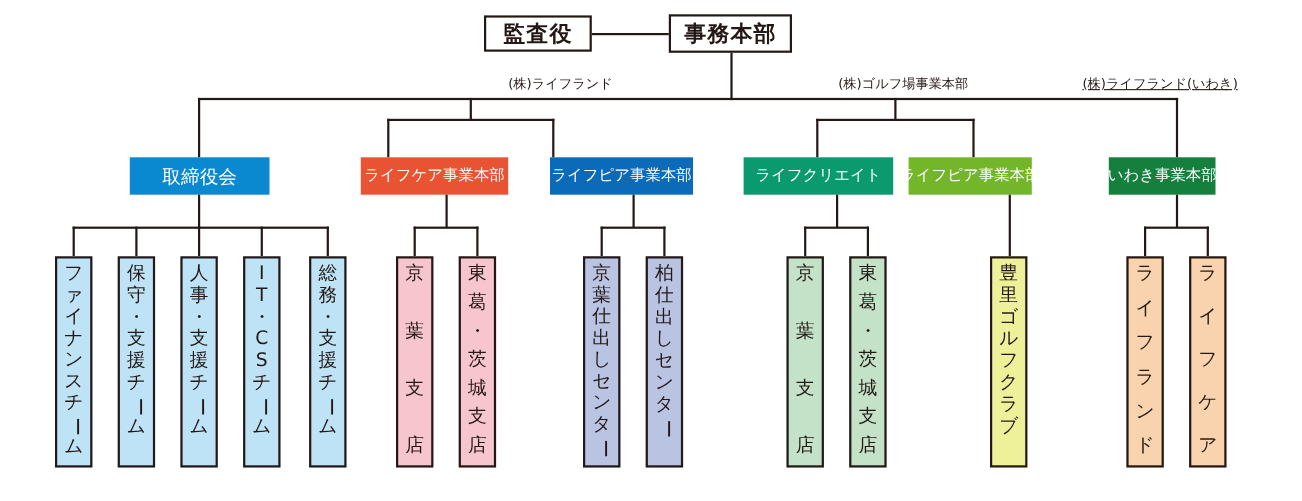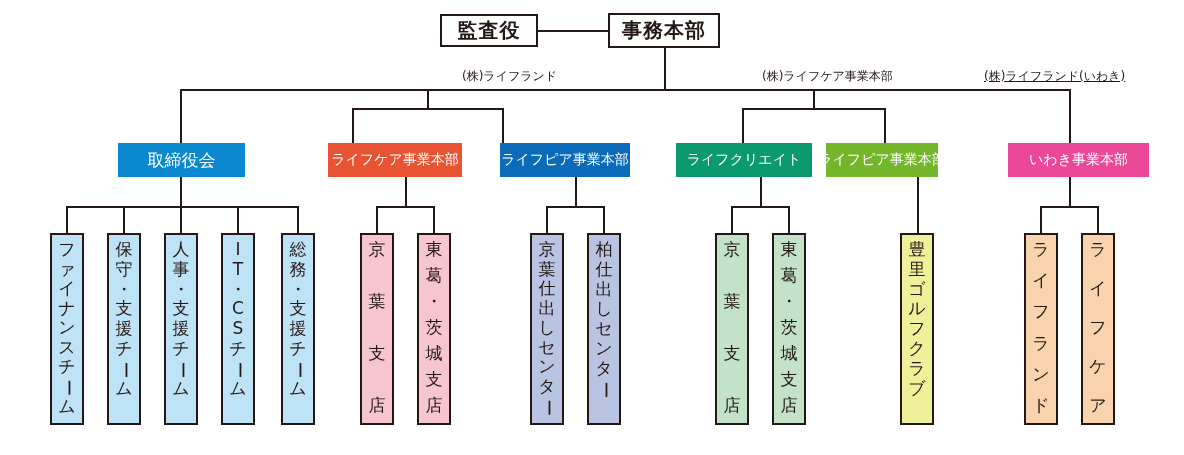--- a/index.html
+++ b/index.html
@@ -26,21 +26,21 @@
 <body>
 
 <div class="top-box" style="left:440px; top:14px; width:98px; height:33px;">監査役</div>
 <div class="top-box" style="left:608px; top:13px; width:112px; height:35px;">事務本部</div>
 <div class="line h" style="left:538px; top:30px; width:70px;"></div>
 
 <div class="line v" style="left:664px; top:48px; height:43px;"></div>
 <div class="line h" style="left:180px; top:89px; width:891px;"></div>
 
 <div class="company" style="left:425px; top:68px;margin-left:37px;">(株)ライフランド</div>
-<div class="company" style="left:762px; top:68px;">(株)ライフケア事業本部</div>
+<div class="company" style="left:762px; top:68px;">(株)ゴルフ場事業本部</div>
 <div class="company" style="left:984px; top:68px;text-decoration:underline;">(株)ライフランド(いわき)</div>
 
 <div class="line v" style="left:180px; top:89px; height:54px;"></div>
 
 <div class="line v" style="left:427px; top:89px; height:20px;"></div>
 <div class="line h" style="left:352px; top:108px; width:152px;"></div>
 <div class="line v" style="left:352px; top:108px; height:35px;"></div>
 <div class="line v" style="left:502px; top:108px; height:35px;"></div>
 
 <div class="line v" style="left:813px; top:89px; height:20px;"></div>
@@ -48,21 +48,21 @@
 <div class="line v" style="left:742px; top:108px; height:35px;"></div>
 <div class="line v" style="left:884px; top:108px; height:35px;"></div>
 
 <div class="line v" style="left:1069px; top:89px; height:54px;"></div>
 
 <div class="dept" style="left:118px; width:127px; background:#0a88d0; font-size:17px;">取締役会</div>
 <div class="dept" style="left:328px; width:134px; background:#e85433;">ライフケア事業本部</div>
 <div class="dept" style="left:500px; width:130px; background:#0b6bb8;">ライフピア事業本部</div>
 <div class="dept" style="left:676px; width:136px; background:#0a9a6e;">ライフクリエイト</div>
 <div class="dept" style="left:826px; width:112px; background:#74b62a;">ライフピア事業本部</div>
-<div class="dept" style="left:1008px; width:141px; background:#ec4899;">いわき事業本部</div>
+<div class="dept" style="left:1008px; width:97px; background:#15803d;">いわき事業本部</div>
 
 <div class="line v" style="left:180px; top:177px; height:30px;"></div>
 <div class="line h" style="left:66px; top:206px; width:233px;"></div>
 <div class="line v" style="left:66px; top:206px; height:27px;"></div>
 <div class="line v" style="left:123px; top:206px; height:27px;"></div>
 <div class="line v" style="left:180px; top:206px; height:27px;"></div>
 <div class="line v" style="left:237px; top:206px; height:27px;"></div>
 <div class="line v" style="left:297px; top:206px; height:27px;"></div>
 
 <div class="line v" style="left:405px; top:177px; height:30px;"></div>

